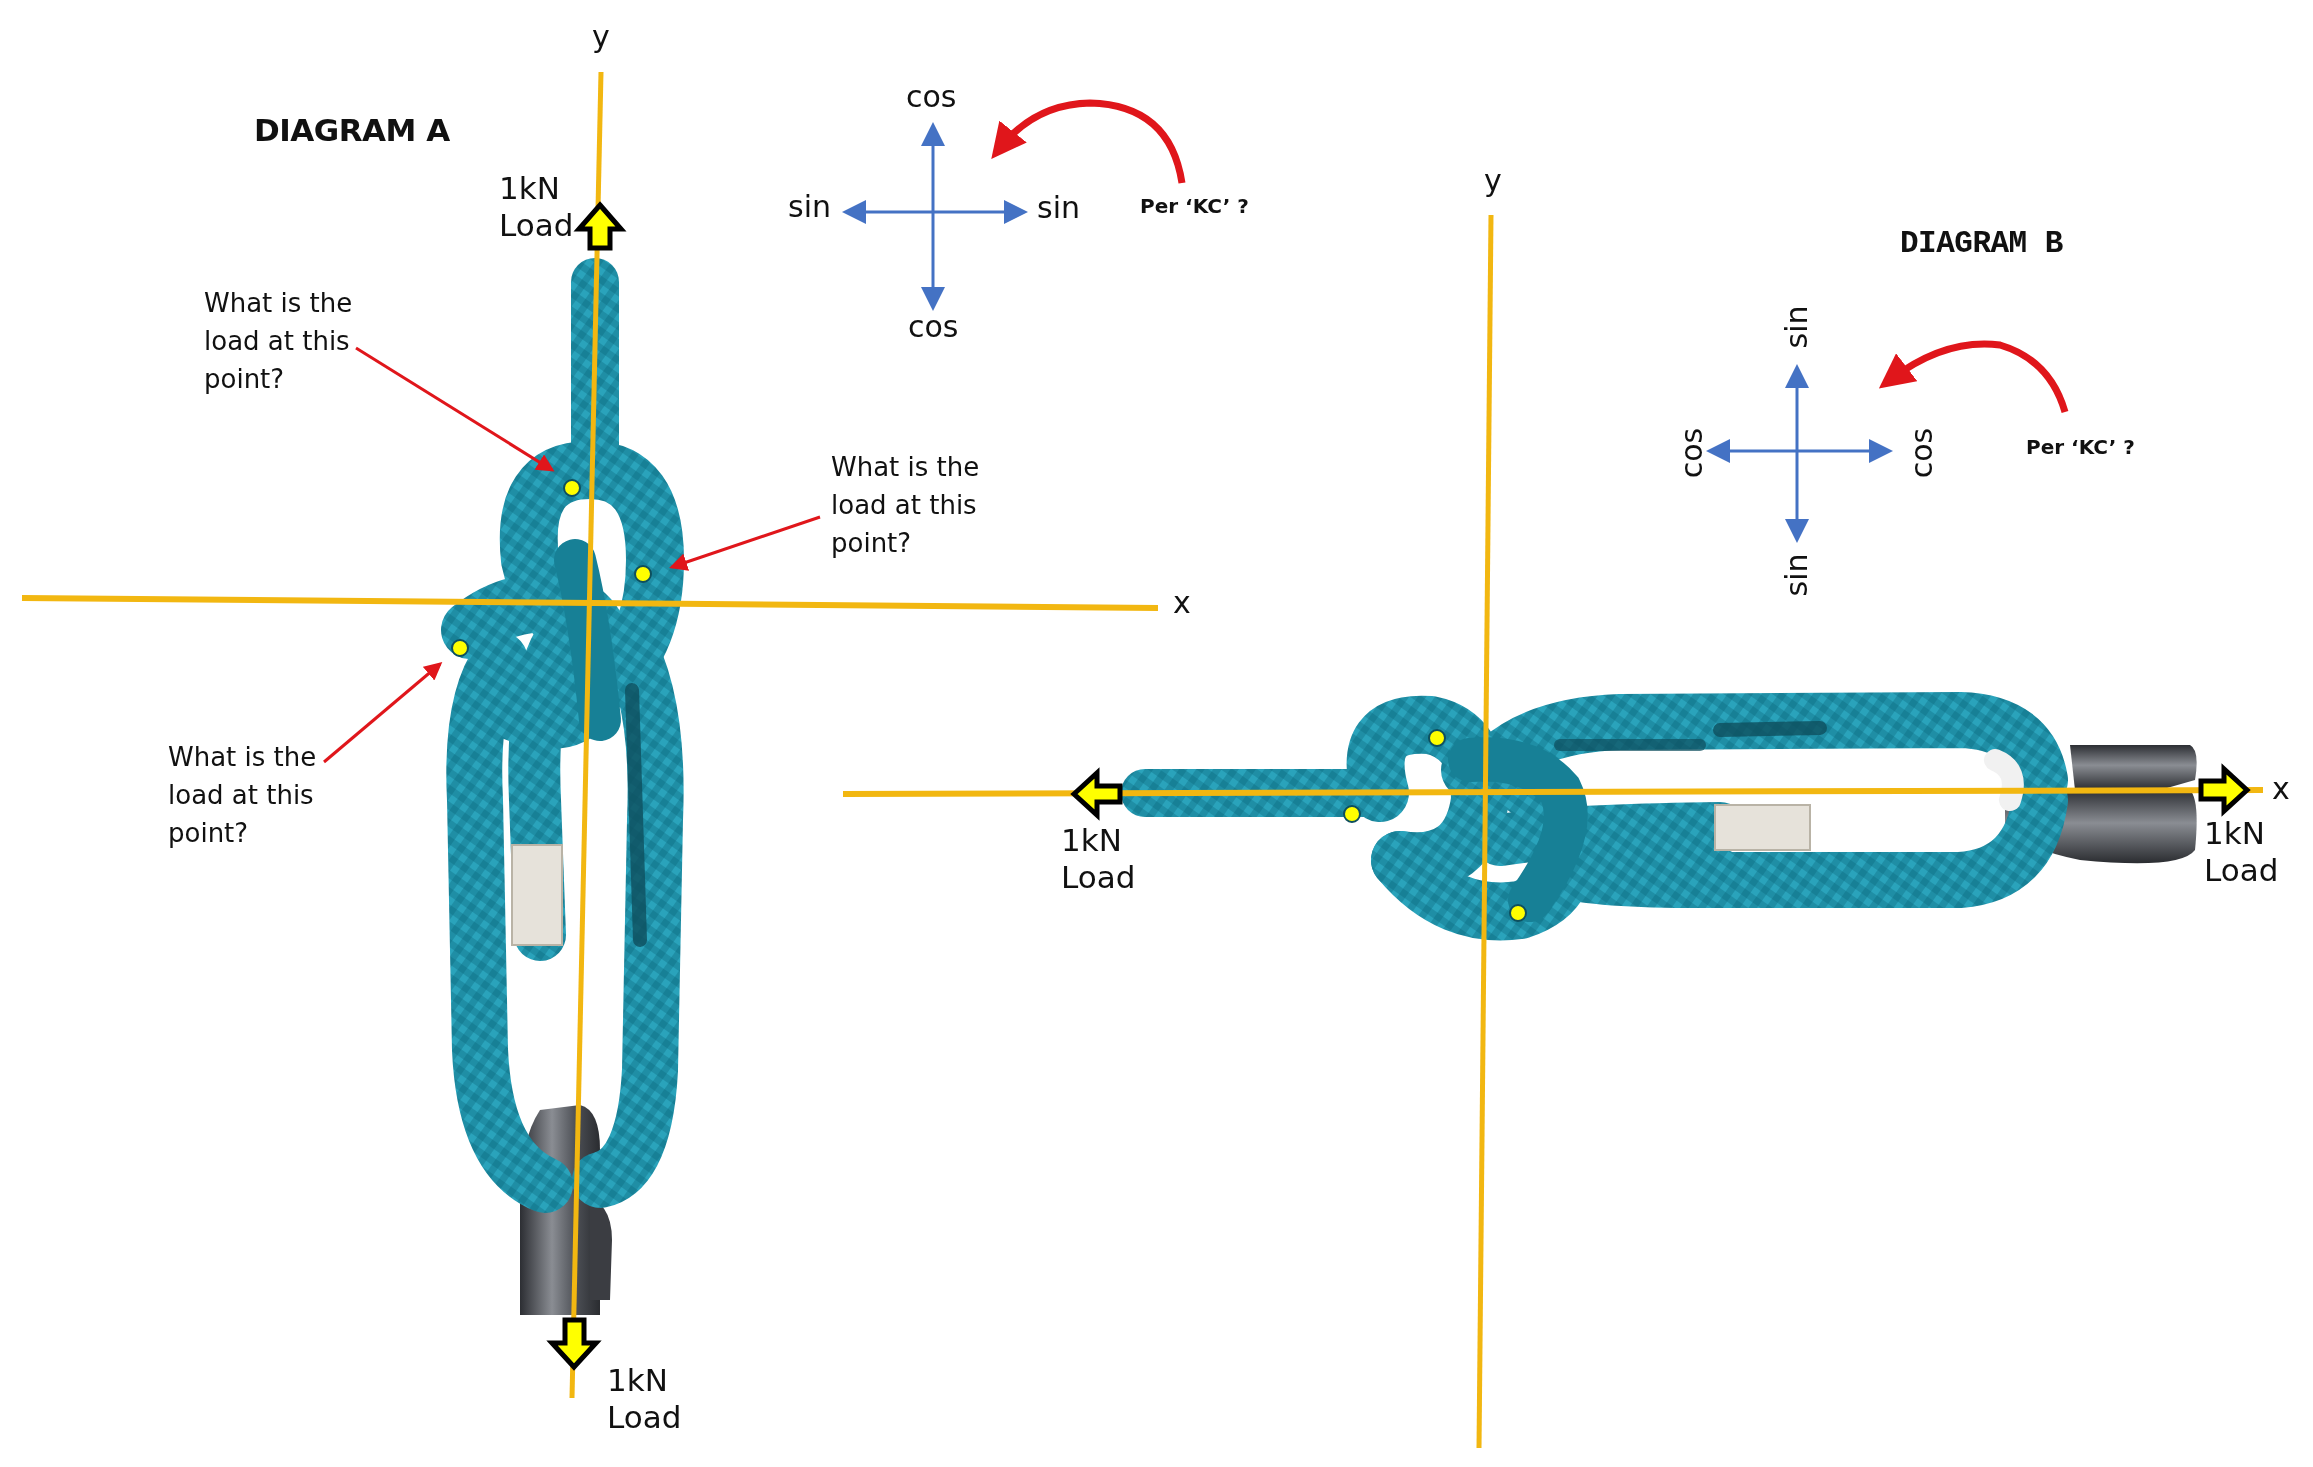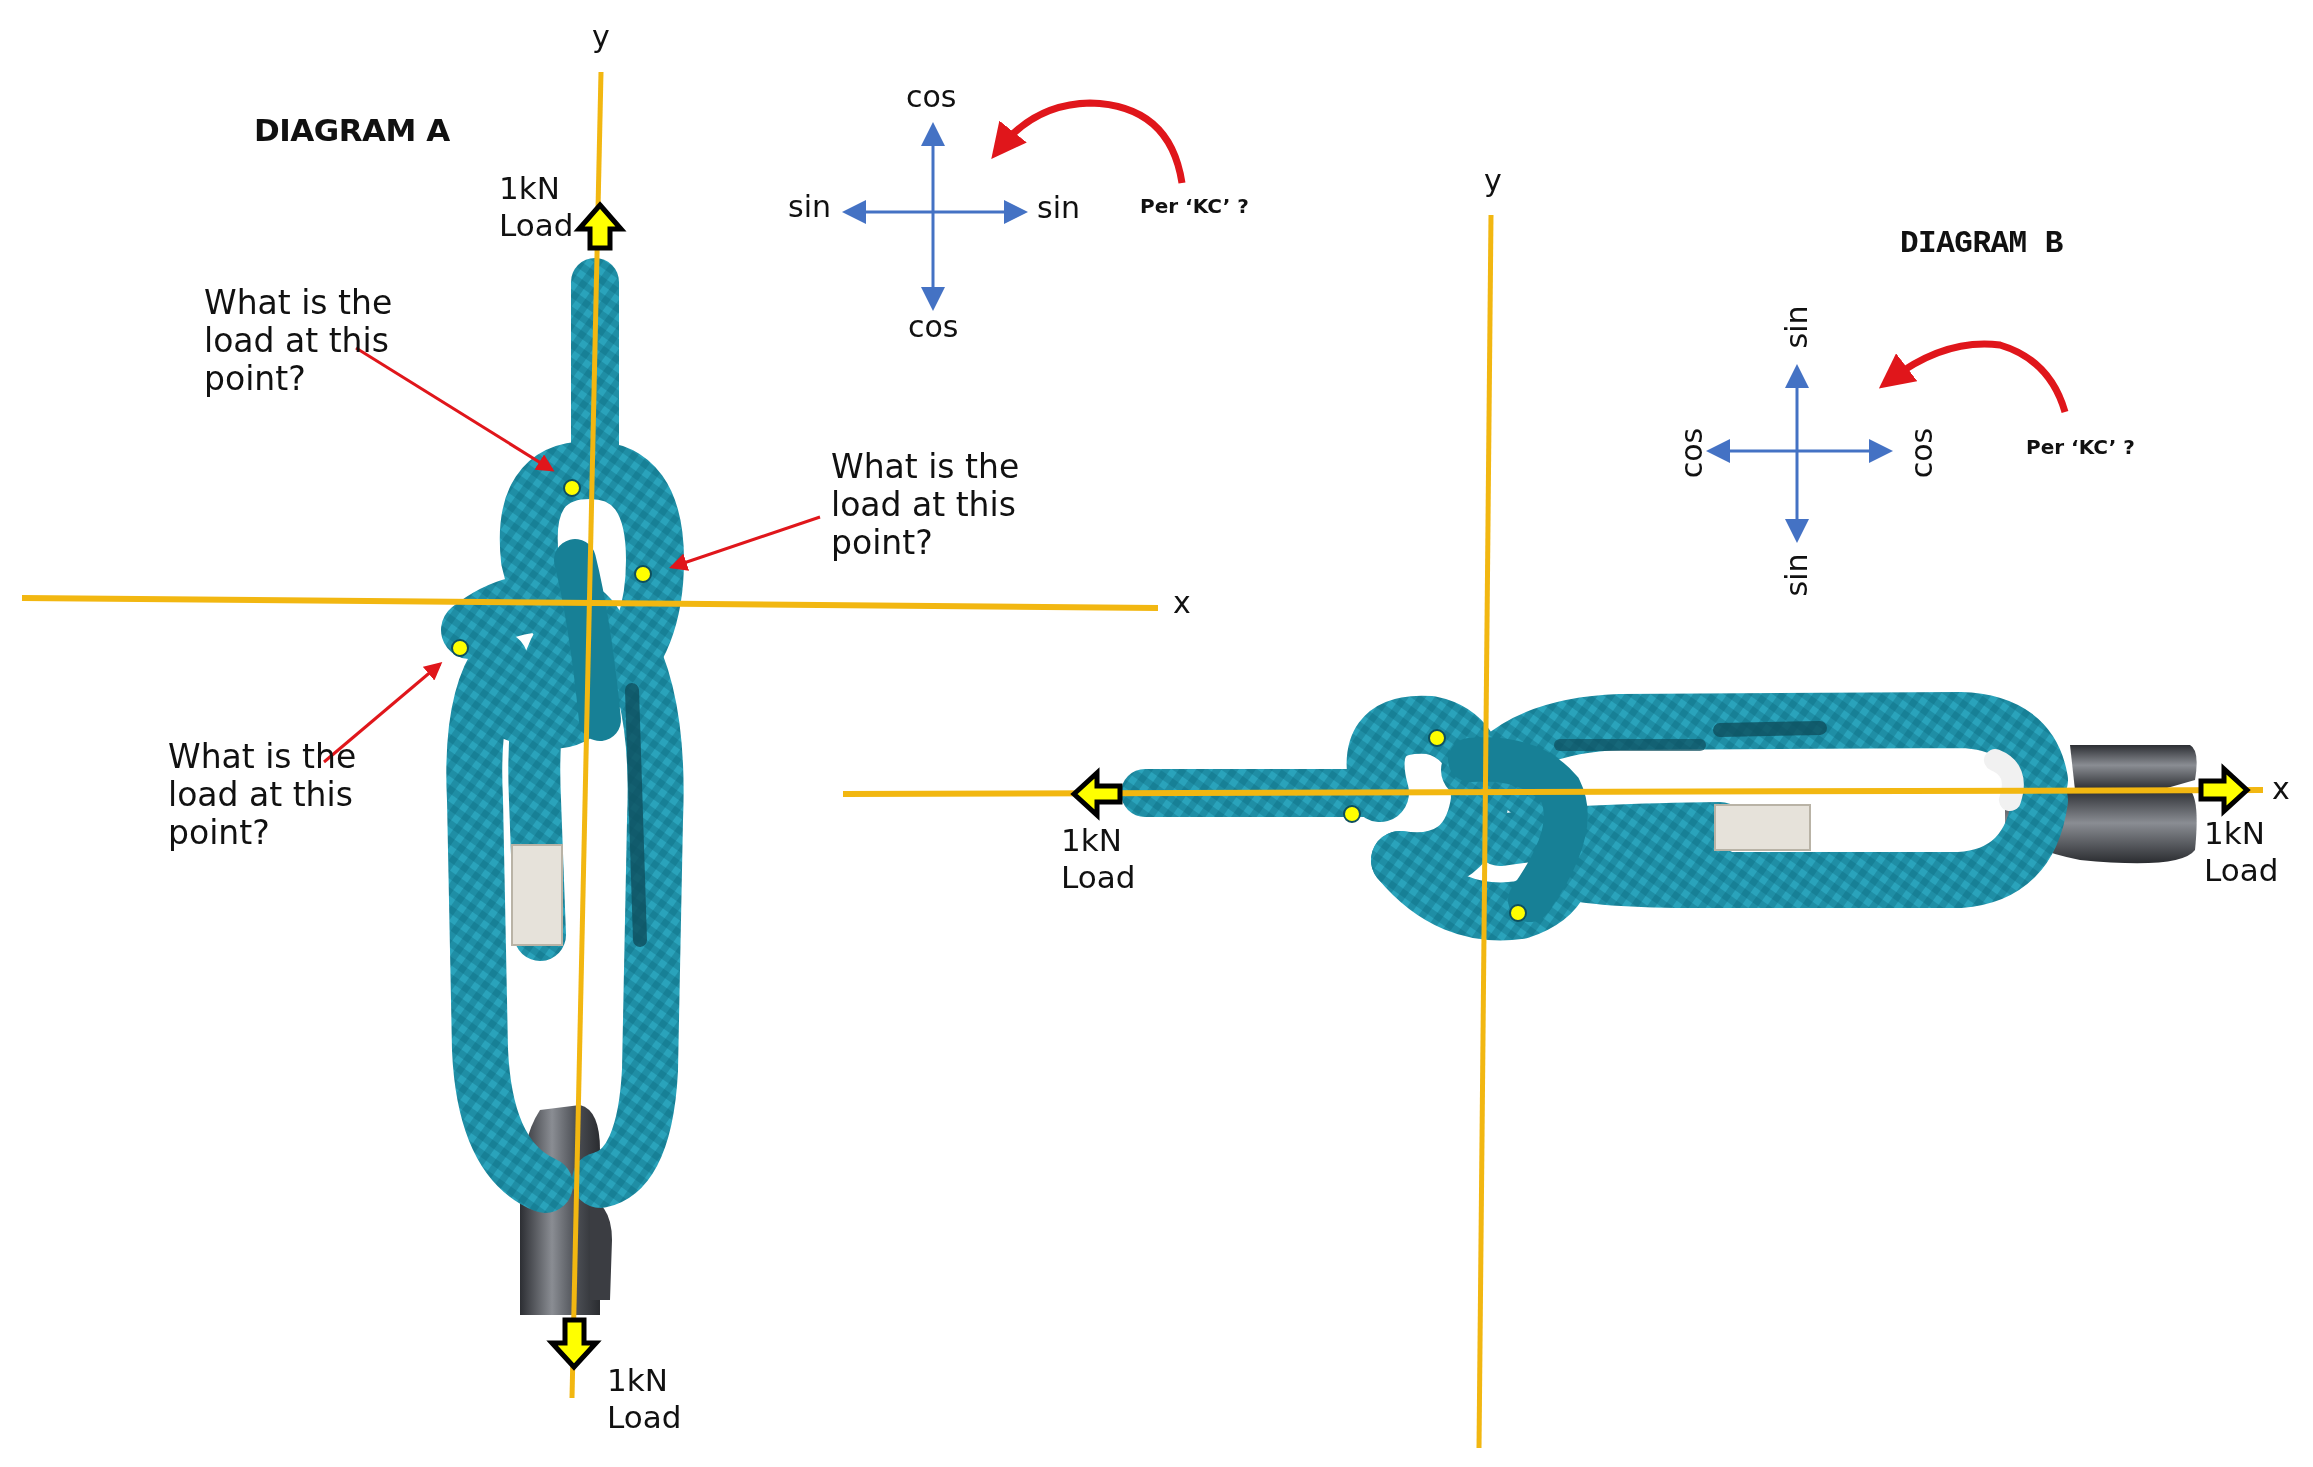--- a/index.html
+++ b/index.html
@@ -3,21 +3,21 @@
 <meta charset="utf-8">
 <style>
   html, body { margin: 0; padding: 0; background: #ffffff; }
   body { width: 2313px; height: 1467px; overflow: hidden; position: relative; font-family: "Liberation Sans", "DejaVu Sans", sans-serif; }
   #canvas { position: absolute; left: 0; top: 0; width: 2313px; height: 1467px; }
   .lbl { position: absolute; color: #111111; font-family: "DejaVu Sans", "Liberation Sans", sans-serif; white-space: nowrap; line-height: 1; }
   .title { font-weight: bold; font-size: 31px; letter-spacing: -0.5px; }
   .axis-letter { font-size: 30px; }
   .trig { font-size: 30px; }
   .load { font-size: 31px; line-height: 37px; }
-  .q { font-size: 33px; line-height: 38px; }
+  .q { font-size: 26px; line-height: 38px; }
   .per { font-weight: bold; font-size: 20px; }
   .rot { transform-origin: center center; transform: rotate(-90deg); }
 </style>
 </head>
 <body>
 
 <svg id="canvas" viewBox="0 0 2313 1467" xmlns="http://www.w3.org/2000/svg">
   <defs>
     <pattern id="braid" width="14" height="14" patternUnits="userSpaceOnUse" patternTransform="rotate(35)">
       <rect width="14" height="14" fill="#1f8ea5"></rect>

